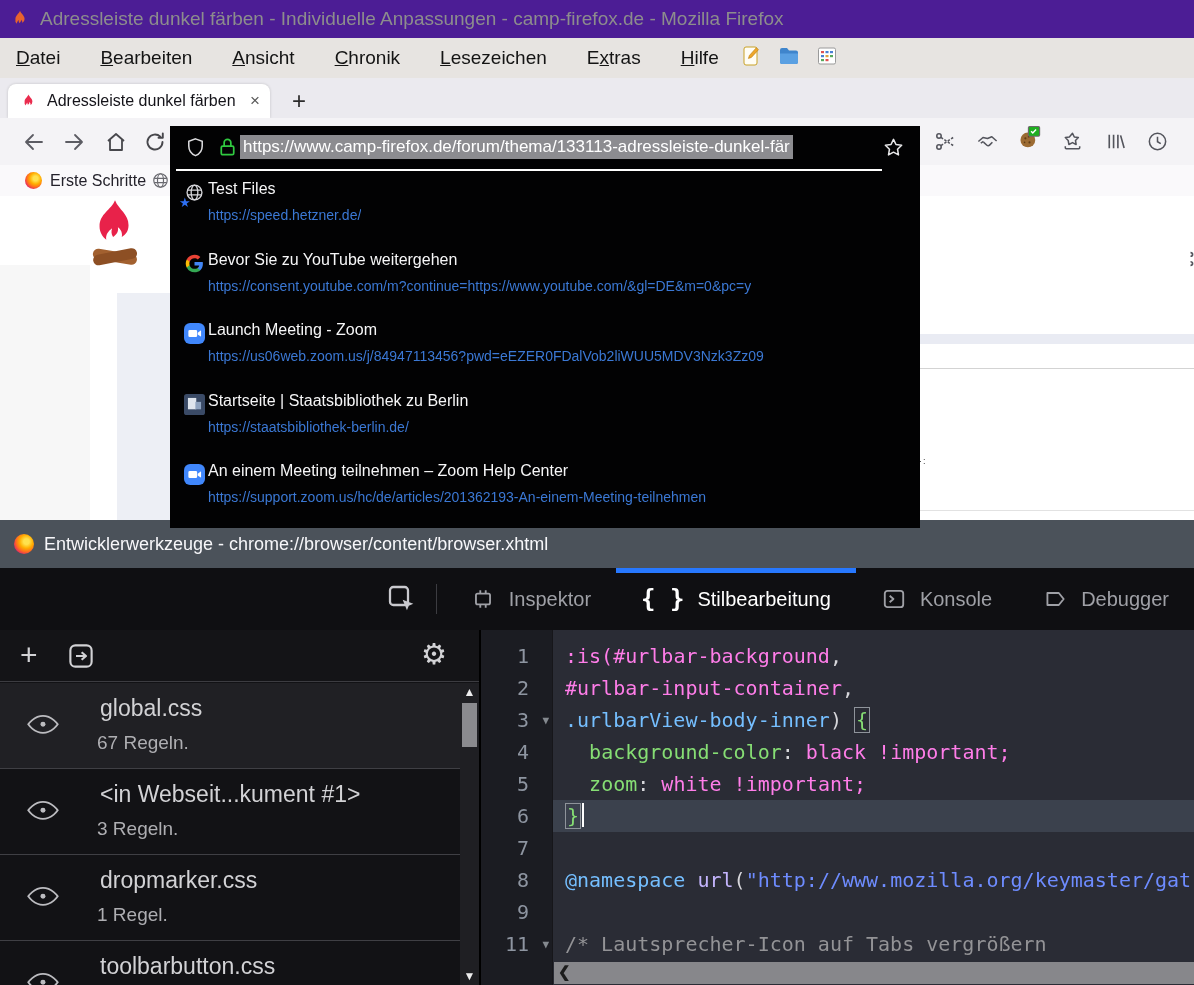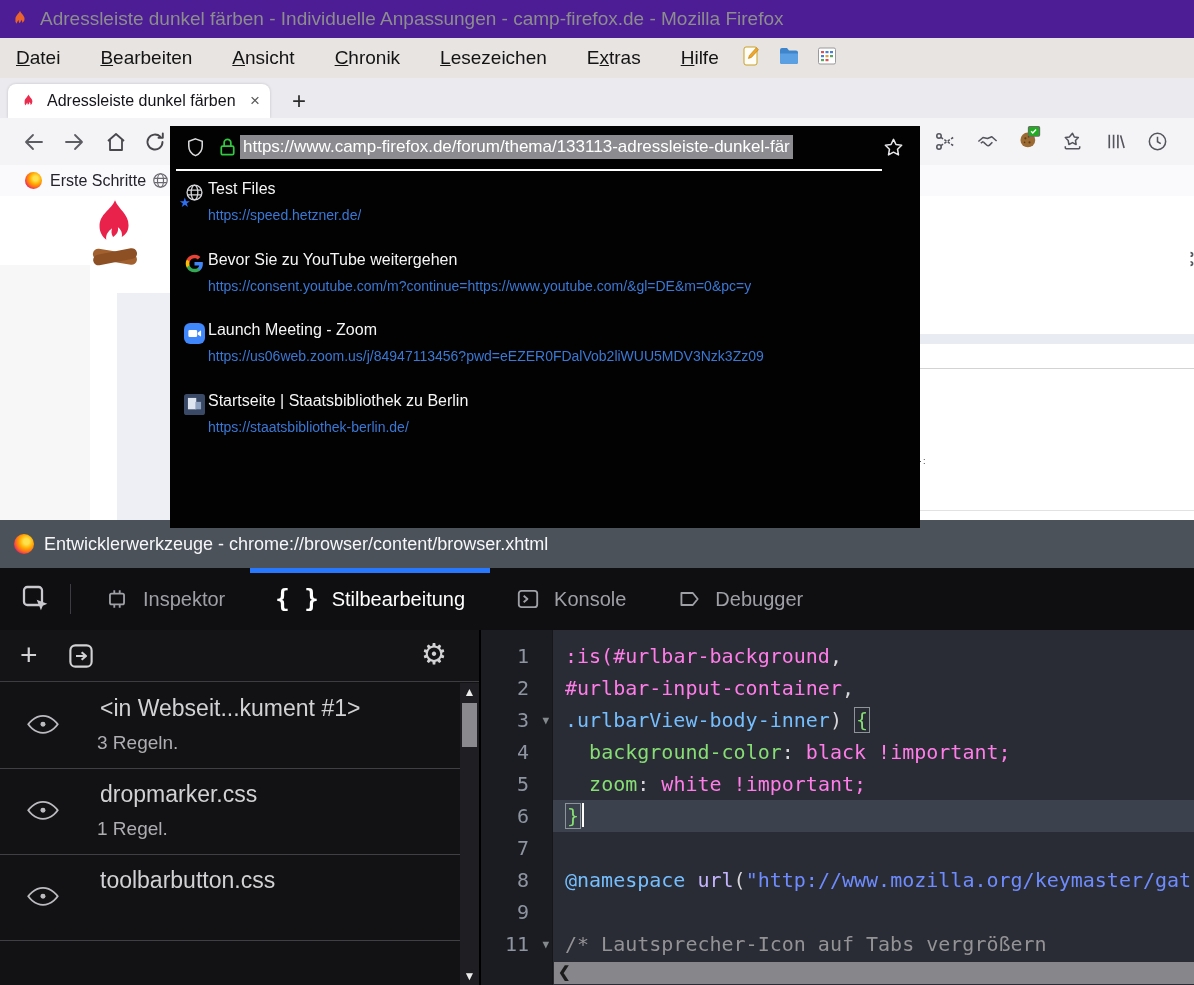--- a/index.html
+++ b/index.html
@@ -52,21 +52,21 @@
   .hairline2{left:920px;top:510px;width:274px;height:1px;background:#e2e2e2;}
   .tinymarks{left:919px;top:456px;font-size:9px;color:#3a3a3a;letter-spacing:1px;}
   .bookmarksbar{left:0;top:165px;width:1194px;height:31px;background:#faf9fb;display:flex;align-items:center;}
   .bm{display:flex;align-items:center;margin-left:25px;}
   .bm .bmlabel{font-size:16px;color:#24222b;margin-left:8px;white-space:nowrap;}
   .bmglobe{position:absolute;left:151px;top:171px;width:19px;height:19px;color:#6a6a70;}
   .camplogo{left:86px;top:196px;}
   
   .dt-titlebar{left:0;top:520px;width:1194px;height:48px;background:#4b525a;display:flex;align-items:center;}
   .dt-titlebar .dtitle{color:#f7f7fa;font-size:18px;margin-left:10px;white-space:nowrap;}
-  .dt-tabbar{left:0;top:568px;width:1194px;height:62px;background:#0f0f12;display:flex;align-items:center;}
+  .dt-tabbar{left:0;top:568px;width:1194px;height:62px;background:#0f0f12;display:flex;align-items:center;justify-content:flex-end;}
   .picker{width:44px;height:38px;margin-left:14px;color:#c9c9ce;flex:none;display:flex;align-items:center;justify-content:center;}
   .picker svg{width:32px;height:32px;}
   .dtsep{width:1px;height:30px;background:#3c3c41;margin-left:12px;flex:none;}
   .dttab{position:relative;height:62px;display:flex;align-items:center;padding:0 25px;gap:13px;color:#9fa0a6;font-size:20px;}
   .dttab.active{color:#fff;}
   .dttab.active::before{content:"";position:absolute;left:0;top:0;width:100%;height:5px;background:#2778ff;}
   .dttab svg{width:26px;height:26px;}
   .dttab .braces{font-size:24px;font-weight:bold;font-family:"DejaVu Sans Mono",monospace;}
   
   .se-left{left:0;top:630px;width:481px;height:355px;background:#121215;border-right:2px solid #000;box-sizing:border-box;}
@@ -291,20 +291,28 @@
         </div>
         <div class="sgrow">
           <span class="sgicon"><svg viewBox="0 0 24 24">
               <rect width="24" height="24" rx="3" fill="#3a4a66"></rect>
               <rect x="4.5" y="4.5" width="9.5" height="13" fill="#dfe5ee"></rect>
               <rect x="13" y="9" width="6.5" height="8.5" fill="#8fa3c0"></rect>
             </svg></span>
           <span class="sgtitle">Startseite | Staatsbibliothek zu Berlin</span>
           <span class="sgurl">https://staatsbibliothek-berlin.de/</span>
         </div>
+        <div class="sgrow">
+          <span class="sgicon"><svg viewBox="0 0 24 24">
+              <rect width="24" height="24" rx="7" fill="#4087fc"></rect>
+              <path fill="#fff" d="M5 9.5A1.5 1.5 0 0 1 6.5 8h7A1.5 1.5 0 0 1 15 9.5v5a1.5 1.5 0 0 1-1.5 1.5h-7A1.5 1.5 0 0 1 5 14.5zM15.7 11l3-2.2c.4-.3.8-.2.8.2v6c0 .4-.4.5-.8.2l-3-2.2z"></path>
+            </svg></span>
+          <span class="sgtitle">An einem Meeting teilnehmen – Zoom Help Center</span>
+          <span class="sgurl">https://support.zoom.us/hc/de/articles/201362193-An-einem-Meeting-teilnehmen</span>
+        </div>
       </div>
   </div>
 
   <div class="abs dt-titlebar">
     <span class="ffball" style="margin-left:14px;width:20px;height:20px;"></span>
     <span class="dtitle">Entwicklerwerkzeuge - chrome://browser/content/browser.xhtml</span>
   </div>
 
   <div class="abs dt-tabbar">
     <span class="picker">
@@ -351,20 +359,28 @@
   <div class="abs se-left">
     <div class="se-toolbar">
       <span class="se-plus">+</span>
       <span class="se-import"><svg viewBox="0 0 24 24" fill="none" stroke="currentColor" stroke-width="1.7" stroke-linejoin="round">
             <rect x="3.5" y="3.5" width="17" height="17" rx="4"></rect>
             <path d="M8 12h7M12.5 9l3.5 3-3.5 3"></path>
           </svg></span>
       <span class="se-gear">⚙</span>
     </div>
     <div class="stylelist" id="styleList">
+        <div class="styleitem selected">
+          <span class="eyebtn"><svg viewBox="0 0 30 20" fill="none" stroke="currentColor" stroke-width="1.6">
+              <path d="M2 10s5-7.5 13-7.5S28 10 28 10s-5 7.5-13 7.5S2 10 2 10z"></path>
+              <circle cx="15" cy="10" r="2.2" fill="currentColor" stroke="none"></circle>
+            </svg></span>
+          <span class="sititle">global.css</span>
+          <span class="sisub">67 Regeln.</span>
+        </div>
         <div class="styleitem">
           <span class="eyebtn"><svg viewBox="0 0 30 20" fill="none" stroke="currentColor" stroke-width="1.6">
               <path d="M2 10s5-7.5 13-7.5S28 10 28 10s-5 7.5-13 7.5S2 10 2 10z"></path>
               <circle cx="15" cy="10" r="2.2" fill="currentColor" stroke="none"></circle>
             </svg></span>
           <span class="sititle">&lt;in Webseit...kument #1&gt;</span>
           <span class="sisub">3 Regeln.</span>
         </div>
         <div class="styleitem">
           <span class="eyebtn"><svg viewBox="0 0 30 20" fill="none" stroke="currentColor" stroke-width="1.6">

